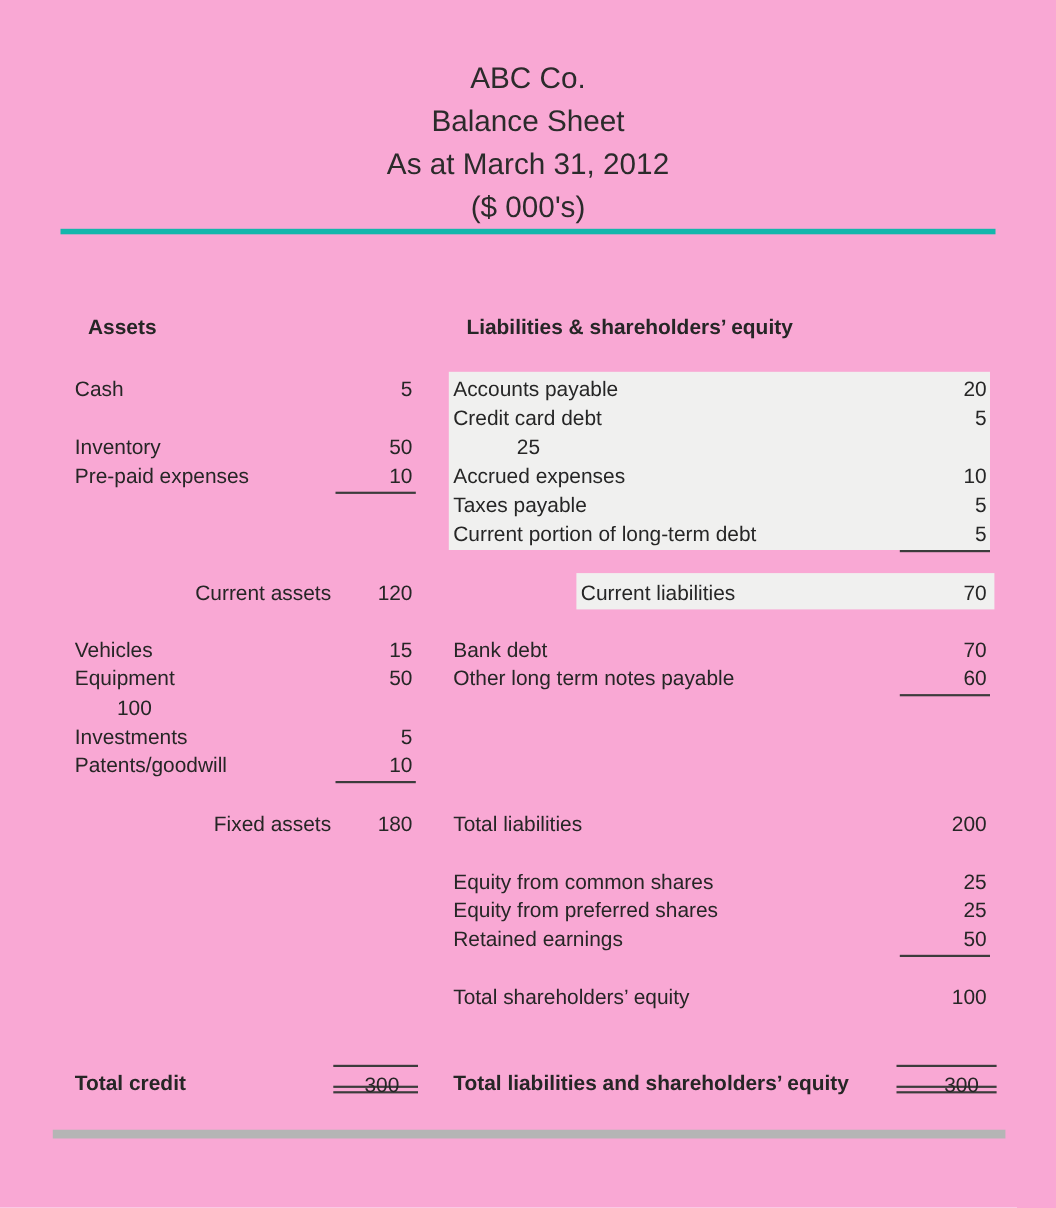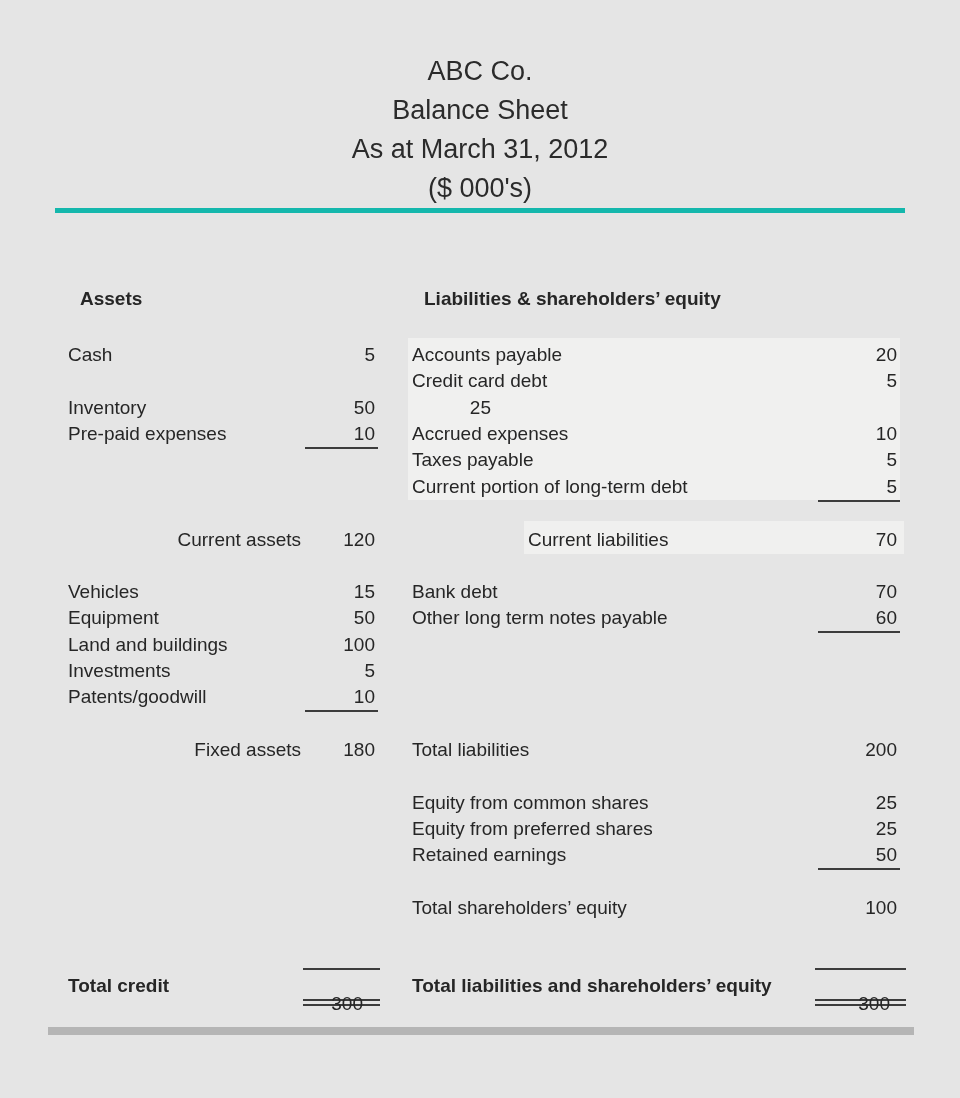--- a/index.html
+++ b/index.html
@@ -1,21 +1,21 @@
 <!DOCTYPE html>
 <html><head>
 <meta charset="utf-8">
 <style>
   * { margin: 0; padding: 0; box-sizing: border-box; }
   html, body { background: #ffffff; }
   .page {
     position: relative;
     width: 960px;
     height: 1098px;
-    background: #e5e5e5;
+    background: #f9a8d4;
     font-family: "Liberation Sans", "DejaVu Sans", sans-serif;
     color: #262626;
     overflow: hidden;
   }
   
   .doc-header {
     position: absolute;
     top: 52px; left: 0;
     width: 100%;
     text-align: center;
@@ -73,26 +73,26 @@
     position: absolute;
     left: 112px; top: 521px;
     width: 380px; height: 33px;
     background: #f0f0ef;
     z-index: 0;
   }
   
   .total-box {
     position: absolute;
     top: 968px;
-    height: 38px;
+    height: 26px;
     border-top: 2px solid #3c3c3c;
     border-bottom: 7px double #3c3c3c;
     text-align: right;
     line-height: 27px;
-    padding-top: 20px;
+    padding-top: 4px;
     z-index: 1;
   }
   .total-box-left  { left: 235px; width: 77px; padding-right: 17px; }
   .total-box-right { left: 403px; width: 91px; padding-right: 16px; }
   .total-label { position: absolute; top: 975px; left: 0; font-weight: 700; z-index: 1; }
   
   .footer-bar {
     position: absolute;
     top: 1027px; left: 48px;
     width: 866px; height: 8px;
@@ -135,21 +135,20 @@
 
     <div class="row" style="top:579px">
       <span class="lbl">Vehicles</span>
       <span class="val">15</span>
     </div>
     <div class="row" style="top:605px">
       <span class="lbl">Equipment</span>
       <span class="val">50</span>
     </div>
     <div class="row" style="top:632px">
-      <span class="lbl">Land and buildings</span>
       <span class="val">100</span>
     </div>
     <div class="row" style="top:658px">
       <span class="lbl">Investments</span>
       <span class="val">5</span>
     </div>
     <div class="row" style="top:684px">
       <span class="lbl">Patents/goodwill</span>
       <span class="val rule-b">10</span>
     </div>

